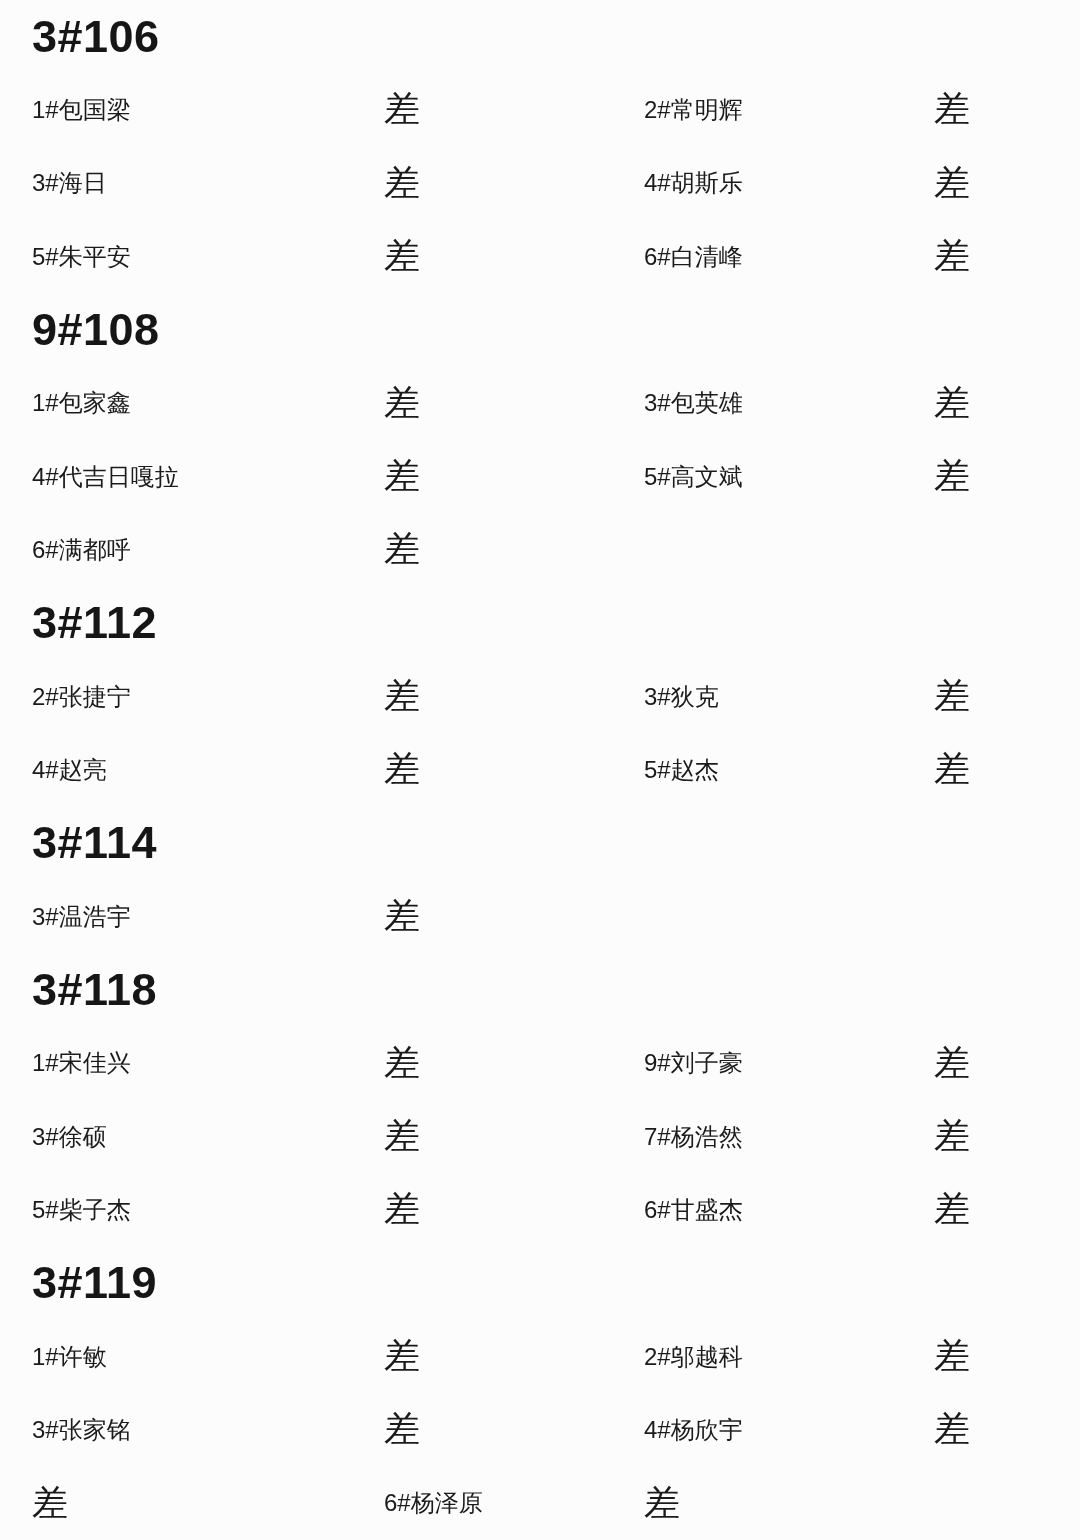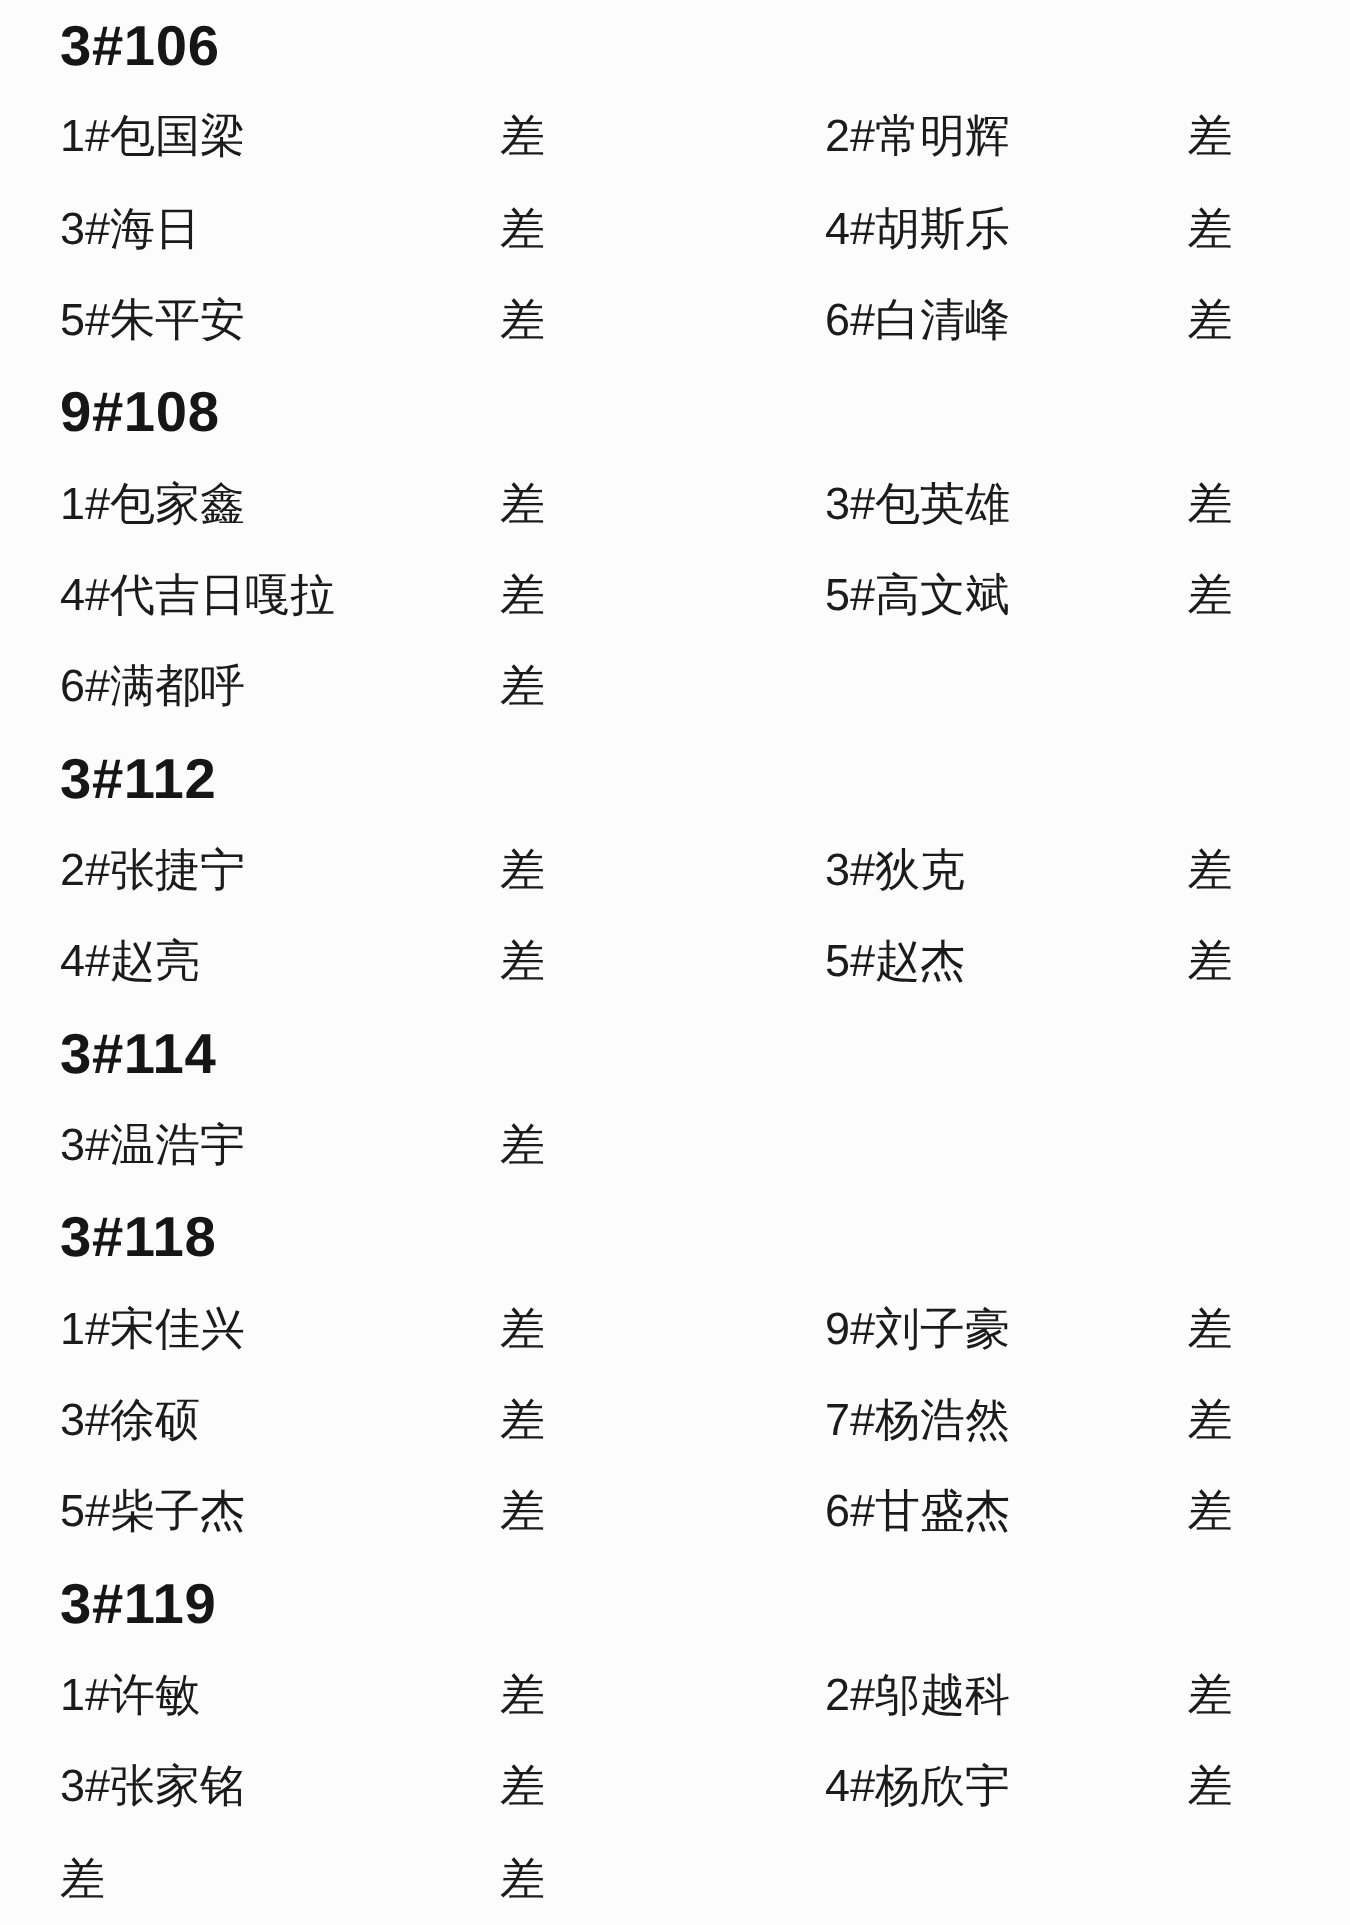--- a/index.html
+++ b/index.html
@@ -16,35 +16,35 @@
   }
   .report {
     width: 1080px;
     height: 1540px;
   }
   .line {
     height: 73.33px;
     display: grid;
     grid-template-columns: 352px 260px 290px 1fr;
     align-items: center;
-    padding-left: 48px;
+    padding-left: 32px;
     box-sizing: border-box;
   }
   .section-title-line {
     display: flex;
     align-items: center;
   }
   .section-title {
     font-size: 45px;
     font-weight: 700;
     letter-spacing: 0.5px;
     color: #161616;
   }
   .entry-name {
-    font-size: 36px;
+    font-size: 24px;
     font-weight: 400;
     white-space: nowrap;
     color: #1b1b1b;
   }
   .entry-status {
     font-size: 36px;
     font-weight: 400;
     color: #1b1b1b;
   }
 </style>
@@ -169,15 +169,16 @@
 
   <div class="line">
     <span class="entry-name">3#张家铭</span>
     <span class="entry-status">差</span>
     <span class="entry-name">4#杨欣宇</span>
     <span class="entry-status">差</span>
   </div>
 
   <div class="line">
     <span class="entry-status">差</span>
+    <span class="entry-name">6#杨泽原</span>
     <span class="entry-status">差</span>
   </div>
 </div>
 
 </body></html>

